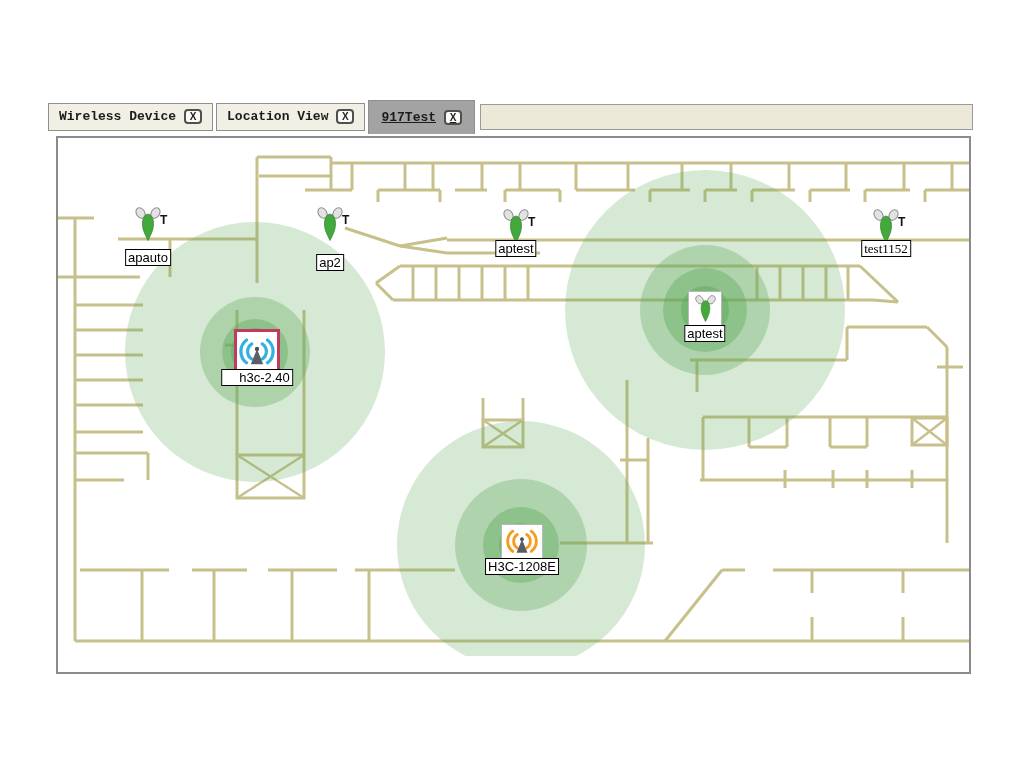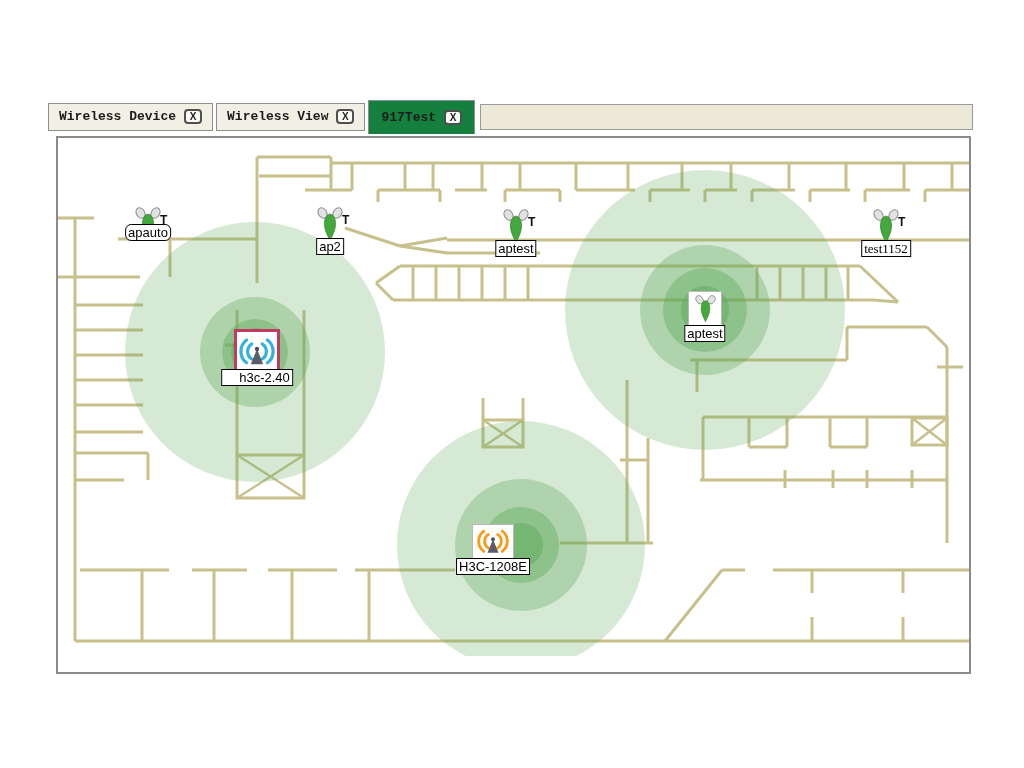--- a/index.html
+++ b/index.html
@@ -7,21 +7,21 @@
        font-family:"Liberation Sans",sans-serif;}
 
   
   .tab-bar{position:absolute;left:48px;top:99px;width:925px;height:35px;
            display:flex;align-items:center;}
   .tab{box-sizing:border-box;height:28px;display:flex;align-items:center;gap:8px;
        padding:0 10px;background:#f2f0e5;border:1px solid #8f8f8f;
        font-family:"Liberation Mono",monospace;font-weight:bold;font-size:13px;
        color:#1c1c1c;white-space:nowrap;cursor:default;}
   .tab + .tab{margin-left:3px;}
-  .tab.active{height:34px;background:#15803d;border-bottom:none;padding:0 12px;}
+  .tab.active{height:34px;background:#a3a3a3;border-bottom:none;padding:0 12px;text-decoration:underline;}
   .tab-filler{flex:1;height:26px;margin-left:5px;background:#ece9d8;
               border:1px solid #9a9a9a;box-sizing:border-box;}
   .closebtn{width:18px;height:15px;box-sizing:border-box;border:2px solid #4f4f4f;
             border-radius:4px;background:#fbfbf7;color:#222;
             font:bold 10px "Liberation Sans",sans-serif;
             display:flex;align-items:center;justify-content:center;cursor:pointer;}
 
   
   .map-panel{position:absolute;left:56px;top:136px;width:915px;height:538px;
              box-sizing:border-box;border:2px solid #8b8b8b;background:#ffffff;}
@@ -42,21 +42,21 @@
 </style>
 </head>
 <body>
 
 <div class="tab-bar">
     <div class="tab">
       <span>Wireless Device</span>
       <span class="closebtn">X</span>
     </div>
     <div class="tab">
-      <span>Wireless View</span>
+      <span>Location View</span>
       <span class="closebtn">X</span>
     </div>
     <div class="tab active">
       <span>917Test</span>
       <span class="closebtn">X</span>
     </div>
     <div class="tab-filler"></div>
   </div>
 
 <div class="map-panel">
@@ -209,28 +209,28 @@
     </svg>
 </div>
 
 <div class="ap-layer">
     <div class="ap" style="left: 131px; top: 206px; width: 34px;"><span><svg width="34" height="36" viewBox="0 0 34 36">
           <line x1="12" y1="5" x2="17" y2="13" stroke="#9a9a9a"></line>
           <line x1="22" y1="5" x2="17" y2="13" stroke="#9a9a9a"></line>
           <ellipse cx="9.5" cy="7" rx="4.2" ry="5.6" transform="rotate(-30 9.5 7)" fill="#e2e2e2" stroke="#8a8a8a"></ellipse>
           <ellipse cx="24.5" cy="7" rx="4.2" ry="5.6" transform="rotate(30 24.5 7)" fill="#e2e2e2" stroke="#8a8a8a"></ellipse>
           <path d="M17,8 C11,9.5 10,19 13.5,27 C15,30.5 16.2,33 17,34.5 C17.8,33 19,30.5 20.5,27 C24,19 23,9.5 17,8 Z" fill="#44a93c" stroke="#2f7d27" stroke-width="0.7"></path>
-        </svg></span><span class="t-mark" style="left: 29px; top: 7px;">T</span><span class="ap-label" style="top: 18px; border-radius: 6px;">apauto</span></div>
+        </svg></span><span class="t-mark" style="left: 29px; top: 7px;">T</span><span class="ap-label" style="top: 43px;">apauto</span></div>
     <div class="ap" style="left: 313px; top: 206px; width: 34px;"><span><svg width="34" height="36" viewBox="0 0 34 36">
           <line x1="12" y1="5" x2="17" y2="13" stroke="#9a9a9a"></line>
           <line x1="22" y1="5" x2="17" y2="13" stroke="#9a9a9a"></line>
           <ellipse cx="9.5" cy="7" rx="4.2" ry="5.6" transform="rotate(-30 9.5 7)" fill="#e2e2e2" stroke="#8a8a8a"></ellipse>
           <ellipse cx="24.5" cy="7" rx="4.2" ry="5.6" transform="rotate(30 24.5 7)" fill="#e2e2e2" stroke="#8a8a8a"></ellipse>
           <path d="M17,8 C11,9.5 10,19 13.5,27 C15,30.5 16.2,33 17,34.5 C17.8,33 19,30.5 20.5,27 C24,19 23,9.5 17,8 Z" fill="#44a93c" stroke="#2f7d27" stroke-width="0.7"></path>
-        </svg></span><span class="t-mark" style="left: 29px; top: 7px;">T</span><span class="ap-label" style="top: 32px;">ap2</span></div>
+        </svg></span><span class="t-mark" style="left: 29px; top: 7px;">T</span><span class="ap-label" style="top: 48px;">ap2</span></div>
     <div class="ap" style="left: 499px; top: 208px; width: 34px;"><span><svg width="34" height="36" viewBox="0 0 34 36">
           <line x1="12" y1="5" x2="17" y2="13" stroke="#9a9a9a"></line>
           <line x1="22" y1="5" x2="17" y2="13" stroke="#9a9a9a"></line>
           <ellipse cx="9.5" cy="7" rx="4.2" ry="5.6" transform="rotate(-30 9.5 7)" fill="#e2e2e2" stroke="#8a8a8a"></ellipse>
           <ellipse cx="24.5" cy="7" rx="4.2" ry="5.6" transform="rotate(30 24.5 7)" fill="#e2e2e2" stroke="#8a8a8a"></ellipse>
           <path d="M17,8 C11,9.5 10,19 13.5,27 C15,30.5 16.2,33 17,34.5 C17.8,33 19,30.5 20.5,27 C24,19 23,9.5 17,8 Z" fill="#44a93c" stroke="#2f7d27" stroke-width="0.7"></path>
         </svg></span><span class="t-mark" style="left: 29px; top: 7px;">T</span><span class="ap-label" style="top: 32px;">aptest</span></div>
     <div class="ap" style="left: 869px; top: 208px; width: 34px;"><span><svg width="34" height="36" viewBox="0 0 34 36">
           <line x1="12" y1="5" x2="17" y2="13" stroke="#9a9a9a"></line>
           <line x1="22" y1="5" x2="17" y2="13" stroke="#9a9a9a"></line>
@@ -258,21 +258,21 @@
         <span><svg width="27" height="29" viewBox="0 0 34 36">
             <line x1="12" y1="5" x2="17" y2="13" stroke="#9a9a9a"></line>
             <line x1="22" y1="5" x2="17" y2="13" stroke="#9a9a9a"></line>
             <ellipse cx="9.5" cy="7" rx="4.2" ry="5.6" transform="rotate(-30 9.5 7)" fill="#e2e2e2" stroke="#8a8a8a"></ellipse>
             <ellipse cx="24.5" cy="7" rx="4.2" ry="5.6" transform="rotate(30 24.5 7)" fill="#e2e2e2" stroke="#8a8a8a"></ellipse>
             <path d="M17,8 C11,9.5 10,19 13.5,27 C15,30.5 16.2,33 17,34.5 C17.8,33 19,30.5 20.5,27 C24,19 23,9.5 17,8 Z" fill="#44a93c" stroke="#2f7d27" stroke-width="0.7"></path>
           </svg></span>
       </div>
       <span class="ap-label" style="top: 34px;">aptest</span>
     </div>
-    <div class="ap" style="left: 472px; top: 524px; width: 42px;">
+    <div class="ap" style="left: 501px; top: 524px; width: 42px;">
       <div class="ap-box" style="width: 42px; height: 36px; border: 1px solid rgb(184, 184, 184);">
         <span><svg width="34" height="32" viewBox="0 0 40 38">
             <g stroke="#f59b1e" fill="none" stroke-width="3.4" stroke-linecap="round">
               <path d="M14.5,12.5 A9.5,9.5 0 0 0 14.5,28.5"></path>
               <path d="M9,8.5 A15,15 0 0 0 9,32.5"></path>
               <path d="M25.5,12.5 A9.5,9.5 0 0 1 25.5,28.5"></path>
               <path d="M31,8.5 A15,15 0 0 1 31,32.5"></path>
             </g>
             <circle cx="20" cy="18" r="2.3" fill="#4f4f5a"></circle>
             <path d="M20,18 L13.5,34 L26.5,34 Z" fill="#5c5c68"></path>

